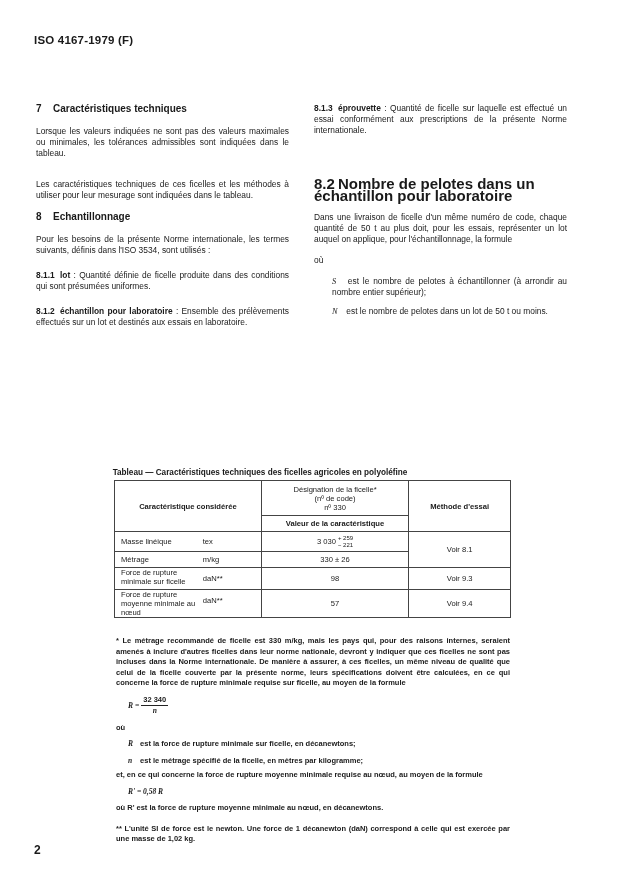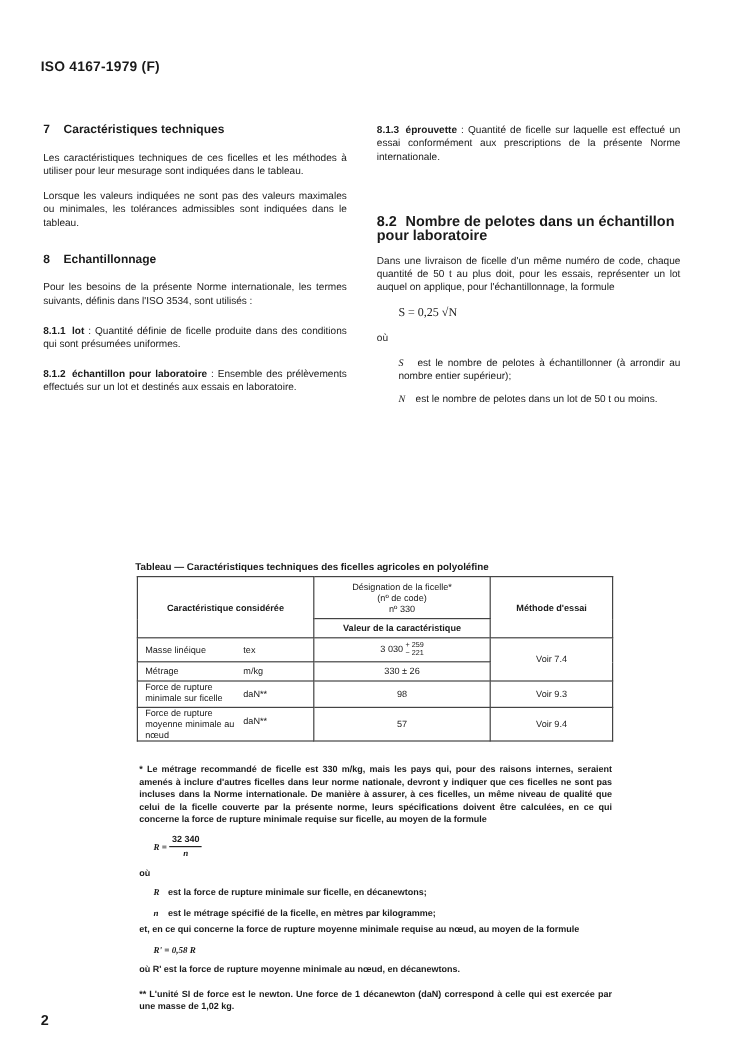--- a/index.html
+++ b/index.html
@@ -1,24 +1,24 @@
 <!DOCTYPE html>
 <html><head>
 <meta charset="utf-8">
 <style>
   html, body { margin: 0; padding: 0; background: #ffffff; }
   body { width: 626px; height: 880px; position: relative; overflow: hidden;
          font-family: "Liberation Sans", sans-serif; color: #1a1a1a; }
   .abs { position: absolute; }
-  .hdr { left: 34px; top: 50px; font-size: 11.5px; font-weight: bold; letter-spacing: 0.2px; }
+  .hdr { left: 34px; top: 34px; font-size: 11.5px; font-weight: bold; letter-spacing: 0.2px; }
   .col { position: absolute; font-size: 8.4px; line-height: 11px; }
   .col p { margin: 0 0 10px 0; text-align: justify; }
   .h1 { font-size: 10px; font-weight: bold; margin: 0 0 12px 0; }
   .h1 .num { display: inline-block; width: 17px; }
-  .h2 { font-size: 12px; font-weight: bold; margin: 0 0 10px 0; }
+  .h2 { font-size: 15px; font-weight: bold; margin: 0 0 10px 0; }
   .h2 .num { display: inline-block; width: 24px; }
   .term { font-weight: bold; }
   .termnum { font-weight: bold; display: inline-block; width: 24px; }
   .formula { font-family: "Liberation Serif", serif; font-size: 10px; margin: 0 0 10px 18px; }
   .ital { font-family: "Liberation Serif", serif; font-style: italic; }
   .deflist { margin: 0 0 10px 18px; }
   .deflist .def { margin: 4px 0 8px 0; text-align: justify; }
   .deflist .sym { display: inline-block; width: 12px; font-family: "Liberation Serif", serif; font-style: italic; }
 
   .tcap { left: 0; width: 520px; top: 468px; text-align: center; font-size: 8.2px; font-weight: bold; }
@@ -39,22 +39,22 @@
 </style>
 </head>
 <body>
 
 <div class="abs hdr">ISO 4167-1979 (F)</div>
 
 <div class="col" style="left:36px; top:103px; width:253px;">
   <div class="h1">
     <span class="num">7</span><span>Caractéristiques techniques</span>
   </div>
+  <p style="margin-bottom:20px;">Lorsque les valeurs indiquées ne sont pas des valeurs maximales ou minimales, les tolérances admissibles sont indiquées dans le tableau.</p>
   <p>Les caractéristiques techniques de ces ficelles et les méthodes à utiliser pour leur mesurage sont indiquées dans le tableau.</p>
-  <p style="margin-bottom:20px;">Lorsque les valeurs indiquées ne sont pas des valeurs maximales ou minimales, les tolérances admissibles sont indiquées dans le tableau.</p>
 
   <div class="h1">
     <span class="num">8</span><span>Echantillonnage</span>
   </div>
   <p style="margin-bottom:14px;">Pour les besoins de la présente Norme internationale, les termes suivants, définis dans l'ISO 3534, sont utilisés :</p>
   <p style="margin-bottom:14px;">
     <span class="termnum">8.1.1</span><span class="term">lot</span><span> : Quantité définie de ficelle produite dans des conditions qui sont présumées uniformes.</span>
   </p>
   <p>
     <span class="termnum">8.1.2</span><span class="term">échantillon pour laboratoire</span><span> : Ensemble des prélèvements effectués sur un lot et destinés aux essais en laboratoire.</span>
@@ -62,21 +62,20 @@
 </div>
 
 <div class="col" style="left:314px; top:103px; width:253px;">
   <p style="margin-bottom:42px;">
     <span class="termnum">8.1.3</span><span class="term">éprouvette</span><span> : Quantité de ficelle sur laquelle est effectué un essai conformément aux prescriptions de la présente Norme internationale.</span>
   </p>
   <div class="h2" style="line-height:12px;">
     <span class="num">8.2</span><span>Nombre de pelotes dans un échantillon pour laboratoire</span>
   </div>
   <p>Dans une livraison de ficelle d'un même numéro de code, chaque quantité de 50 t au plus doit, pour les essais, représenter un lot auquel on applique, pour l'échantillonnage, la formule</p>
-  <div class="formula">S = 0,25 √N</div>
   <p>où</p>
   <div class="deflist">
     <div class="def"><span class="sym">S</span> <span>est le nombre de pelotes à échantillonner (à arrondir au nombre entier supérieur);</span></div>
     <div class="def"><span class="sym">N</span> <span>est le nombre de pelotes dans un lot de 50 t ou moins.</span></div>
   </div>
 </div>
 
 <div class="abs tcap">Tableau — Caractéristiques techniques des ficelles agricoles en polyoléfine</div>
 <table class="spec">
   <colgroup>
@@ -93,21 +92,21 @@
       <div>nº 330</div>
     </td>
     <td rowspan="2" class="c b">Méthode d'essai</td>
   </tr>
   <tr>
     <td class="c b">Valeur de la caractéristique</td>
   </tr>
   <tr>
     <td style="height:19px;"><span class="unit">tex</span><span>Masse linéique</span></td>
     <td class="c"><span>3 030</span><span class="tol"><span style="display:block">+ 259</span><span style="display:block">− 221</span></span></td>
-    <td rowspan="2" class="c">Voir 7.4</td>
+    <td rowspan="2" class="c">Voir 8.1</td>
   </tr>
   <tr>
     <td><span class="unit">m/kg</span><span>Métrage</span></td>
     <td class="c">330 ± 26</td>
   </tr>
   <tr>
     <td style="height:21px; line-height:9px;">
           <span class="unit" style="line-height:21px;">daN**</span>
           <span style="display:block; width:88px;">Force de rupture minimale sur ficelle</span>
         </td>

